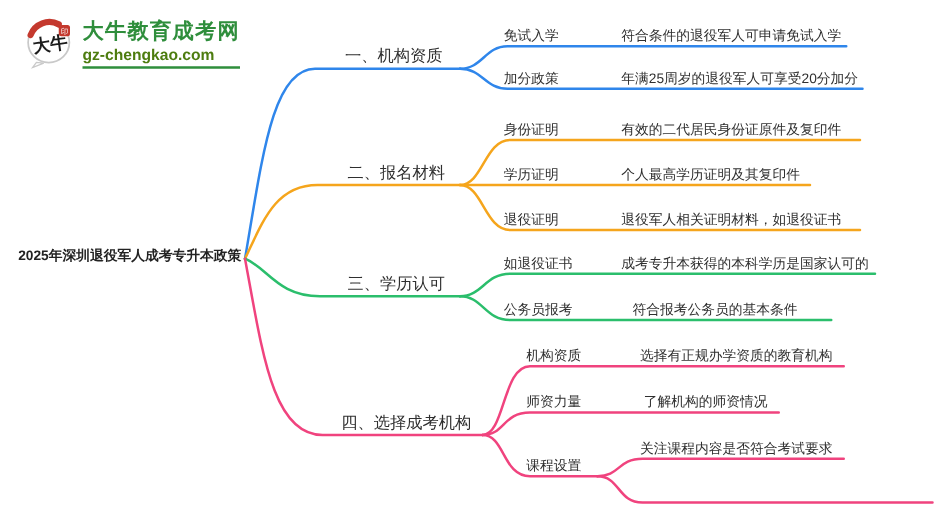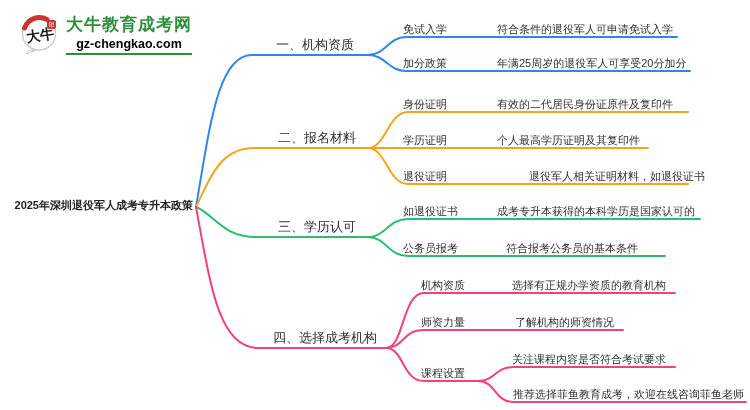--- a/index.html
+++ b/index.html
@@ -9,23 +9,23 @@
   }
   .stage svg.wires{position:absolute;left:0;top:0;z-index:1;}
   .node{position:absolute;white-space:nowrap;z-index:2;line-height:1.15;}
   .root-title{font-size:11px;font-weight:bold;color:#222;}
   .lbl1{font-size:13px;color:#2f2f2f;}
   .lbl2{font-size:11px;color:#2f2f2f;}
   .leaf{font-size:11px;color:#2f2f2f;}
   .ln{fill:none;stroke-width:2;stroke-linecap:round;}
   
   .logo{position:absolute;left:20px;top:13px;display:flex;align-items:center;z-index:3;}
-  .logo-text{margin-left:6px;display:flex;flex-direction:column;text-align:center;}
+  .logo-text{margin-left:6px;display:flex;flex-direction:column;}
   .logo-title{font-size:17px;font-weight:bold;color:#2f8e3c;letter-spacing:1px;}
-  .logo-sub{font-size:12.5px;font-weight:bold;color:#000000;margin-top:1px;
+  .logo-sub{font-size:12.5px;font-weight:bold;color:#4d7c0f;margin-top:1px;
             border-bottom:2px solid #2f8e3c;padding-bottom:2px;}
 </style>
 </head>
 <body>
 
 <div class="stage">
 
   <svg class="wires" width="750" height="410" viewBox="0 0 750 410">
 
     <path class="ln" d="M196,207 C210,125 218,55 252,55 L368,55" stroke="#2f86eb"></path>
@@ -74,28 +74,27 @@
   <div class="node lbl2" style="left:403px;top:23px;">免试入学</div>
   <div class="node leaf" style="left:497px;top:23px;">符合条件的退役军人可申请免试入学</div>
   <div class="node lbl2" style="left:403px;top:57px;">加分政策</div>
   <div class="node leaf" style="left:497px;top:57px;">年满25周岁的退役军人可享受20分加分</div>
 
   <div class="node lbl2" style="left:403px;top:98px;">身份证明</div>
   <div class="node leaf" style="left:497px;top:98px;">有效的二代居民身份证原件及复印件</div>
   <div class="node lbl2" style="left:403px;top:134px;">学历证明</div>
   <div class="node leaf" style="left:497px;top:134px;">个人最高学历证明及其复印件</div>
   <div class="node lbl2" style="left:403px;top:170px;">退役证明</div>
-  <div class="node leaf" style="left:497px;top:170px;margin-left:32px;">退役军人相关证明材料，如退役证书</div>
+  <div class="node leaf" style="left:497px;top:170px;">退役军人相关证明材料，如退役证书</div>
 
   <div class="node lbl2" style="left:403px;top:205px;">如退役证书</div>
   <div class="node leaf" style="left:497px;top:205px;">成考专升本获得的本科学历是国家认可的</div>
   <div class="node lbl2" style="left:403px;top:242px;text-align:right;">公务员报考</div>
   <div class="node leaf" style="left:506px;top:242px;">符合报考公务员的基本条件</div>
 
   <div class="node lbl2" style="left:421px;top:279px;">机构资质</div>
   <div class="node leaf" style="left:512px;top:279px;">选择有正规办学资质的教育机构</div>
   <div class="node lbl2" style="left:421px;top:316px;">师资力量</div>
   <div class="node leaf" style="left:515px;top:316px;">了解机构的师资情况</div>
   <div class="node lbl2" style="left:421px;top:367px;">课程设置</div>
   <div class="node leaf" style="left:512px;top:353px;">关注课程内容是否符合考试要求</div>
-  <div class="node leaf" style="left:513px;top:388px;">推荐选择菲鱼教育成考，欢迎在线咨询菲鱼老师</div>
 
 </div>
 
 </body></html>

